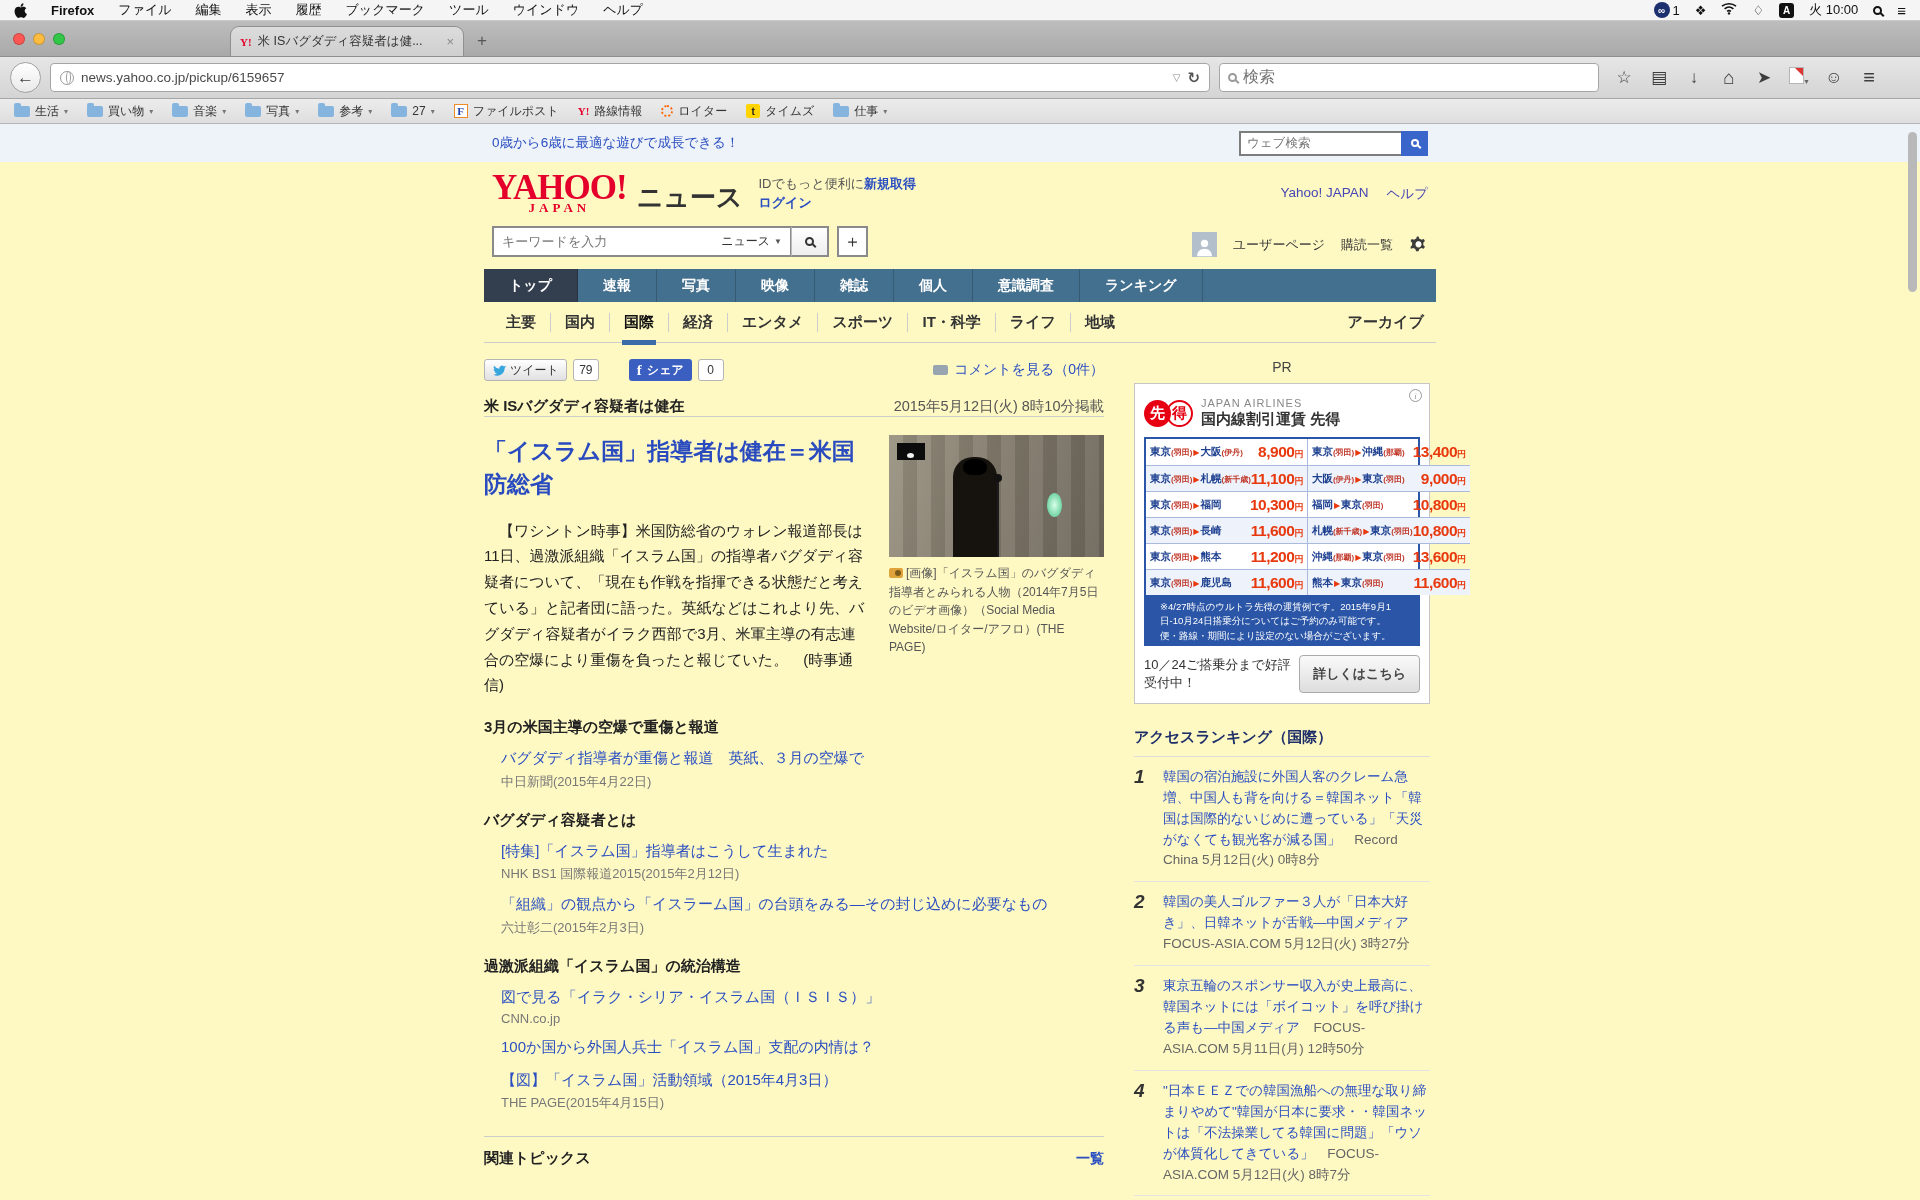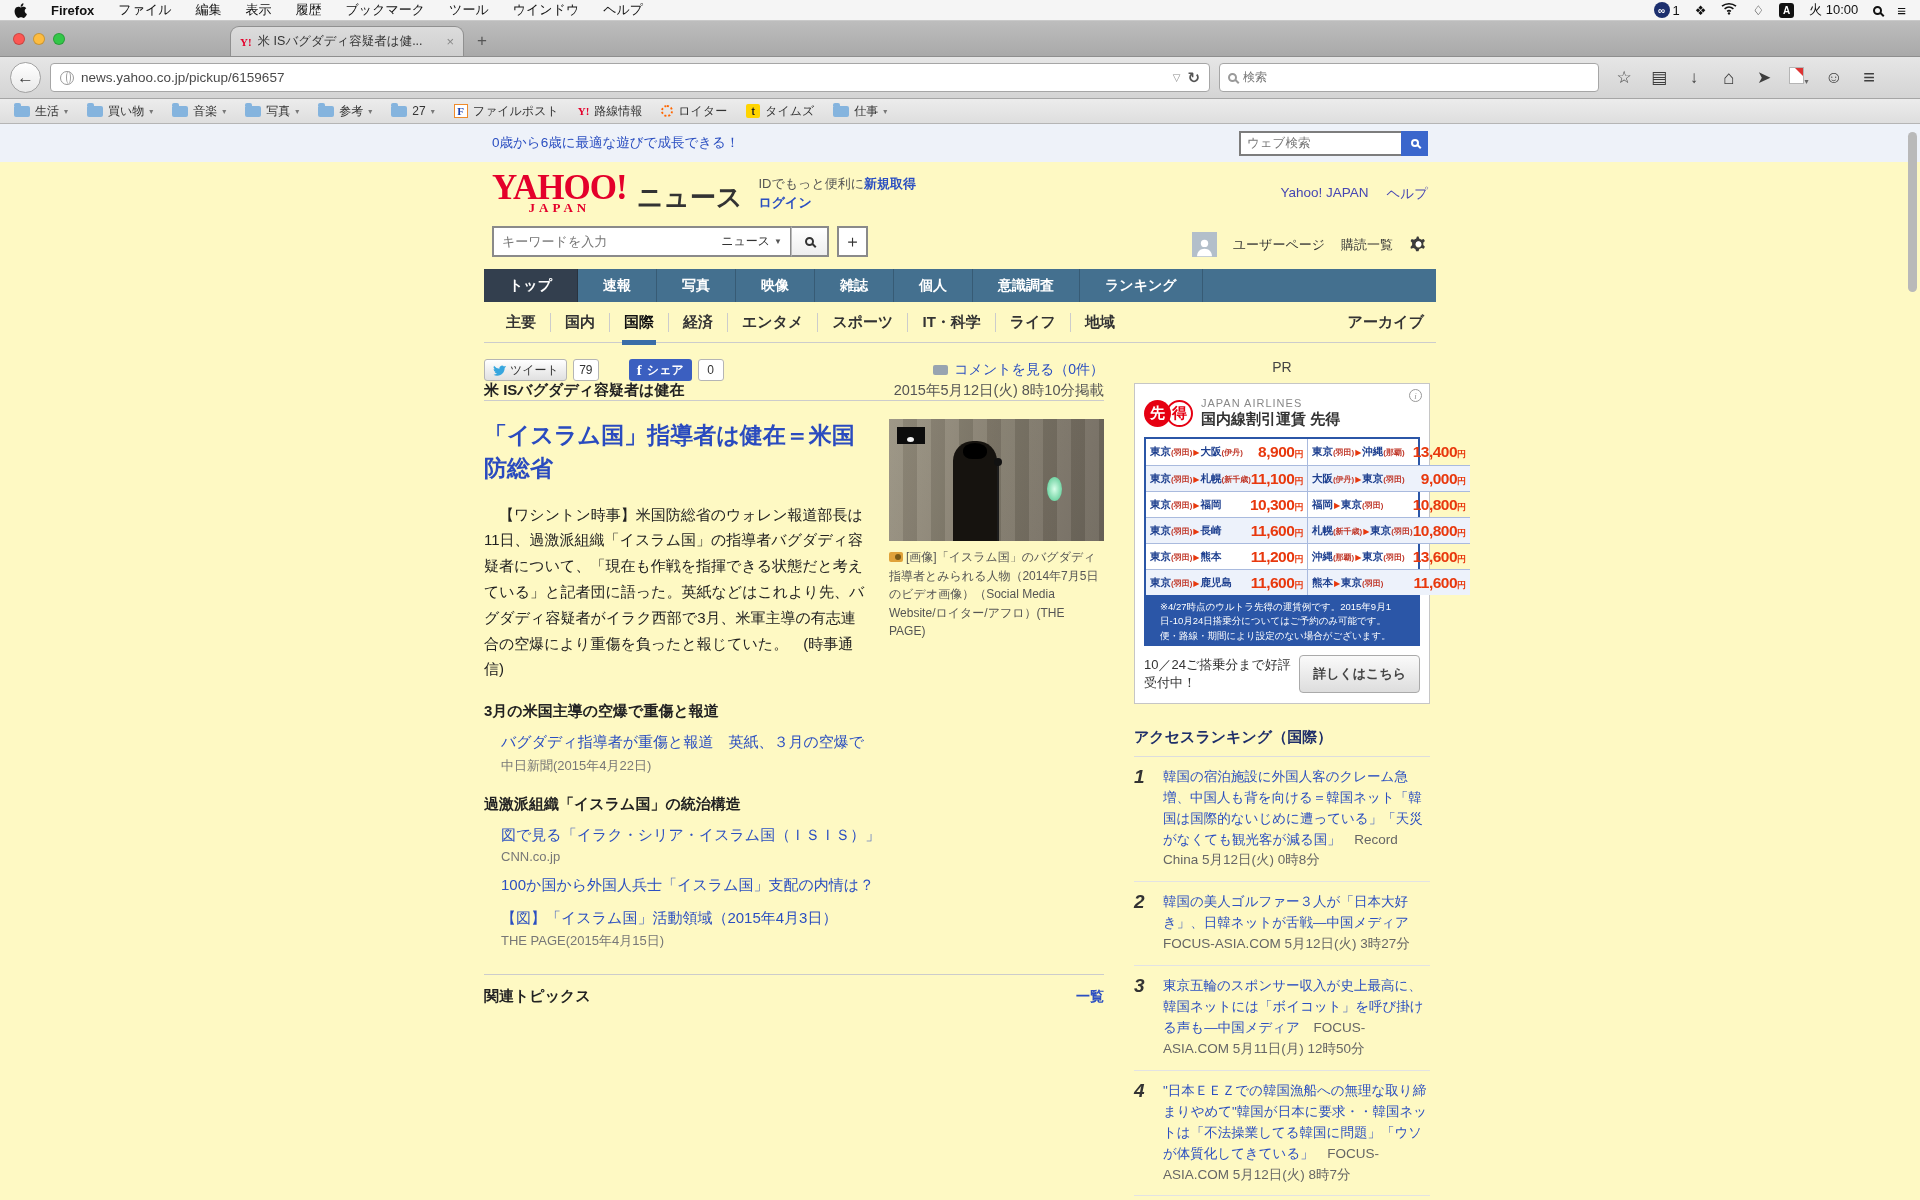--- a/index.html
+++ b/index.html
@@ -29,21 +29,21 @@
 
 .toolbar{height:42px;background:linear-gradient(#e6e6e6,#d4d4d4);border-bottom:1px solid #a6a6a6;display:flex;align-items:center;padding:0 10px;gap:9px}
 .backbtn{width:31px;height:31px;border-radius:50%;background:linear-gradient(#fff,#e9e9e9);border:1px solid #a2a2a2;display:flex;align-items:center;justify-content:center;font-size:17px;color:#3f3f3f;font-weight:bold}
 .urlbar{flex:1;height:29px;background:#fff;border:1px solid #a6a6a6;border-radius:4px;display:flex;align-items:center;padding:0 9px;font-size:13.5px;color:#4a4a4a;gap:7px;max-width:1160px}
 .urlbar .globe{width:14px;height:14px;border-radius:50%;border:1.5px solid #9a9a9a;position:relative;flex:none}
 .urlbar .globe::after{content:"";position:absolute;left:5px;top:-1px;width:3px;height:13px;border-left:1px solid #9a9a9a;border-right:1px solid #9a9a9a;border-radius:50%}
 .urlbar .utext{flex:1;white-space:nowrap;overflow:hidden}
 .urlbar .uend{color:#8b8b8b;font-size:10px}
 .urlbar .reload{color:#555;font-size:15px;font-weight:bold}
 .ffsearch{width:380px;height:29px;background:#fff;border:1px solid #a6a6a6;border-radius:4px;display:flex;align-items:center;padding:0 8px;gap:6px;color:#9a9a9a}
-.ffsearch input{border:none;outline:none;flex:1;font-size:12px;font-family:Liberation Mono, monospace;color:#000000;background:transparent}
+.ffsearch input{border:none;outline:none;flex:1;font-size:16px;font-family:Liberation Mono, monospace;color:#000000;background:transparent}
 .ticons{display:flex;align-items:center;gap:15px;color:#3e3e3e;font-size:17px;padding:0 6px}
 .ticons .ic{width:20px;text-align:center}
 .pdficon{width:15px;height:17px;background:#fff;border:1px solid #b5b5b5;position:relative;display:inline-block}
 .pdficon::after{content:"";position:absolute;right:0;top:0;border:4px solid #d33;border-left-color:transparent;border-bottom-color:transparent}
 .caret{font-size:8px;color:#666}
 
 .bmbar{height:25px;background:linear-gradient(#ececec,#dedede);border-bottom:1px solid #b5b5b5;display:flex;align-items:center;padding:0 14px;gap:19px;font-size:12px;color:#333}
 .bm{display:flex;align-items:center;gap:5px;white-space:nowrap}
 .folder{width:16px;height:11px;background:#85b4de;border-radius:1px 2px 2px 2px;position:relative;flex:none}
 .folder::before{content:"";position:absolute;top:-3px;left:0;width:7px;height:3px;background:#85b4de;border-radius:2px 2px 0 0}
@@ -98,21 +98,21 @@
 .stab+.stab{border-left:1px solid #ccc}
 .stab.active{color:#111}
 .stab.active::after{content:"";position:absolute;left:12px;right:12px;bottom:-13px;height:5px;background:#3a6da8}
 .subnav .sp{flex:1}
 .archive{font-weight:bold;color:#333;padding-right:4px}
 
 .content{display:flex;padding-top:16px;gap:30px}
 .artcol{width:620px}
 .sidecol{width:296px}
 
-.social{display:flex;align-items:center;gap:6px;}
+.social{display:flex;align-items:center;gap:6px;margin-bottom:16px}
 .twbtn{display:inline-flex;align-items:center;gap:4px;height:22px;padding:0 7px;border:1px solid #b5b5b5;border-radius:3px;background:linear-gradient(#fff,#e0e0e0);font-size:12px;color:#333}
 .cnt{height:22px;min-width:26px;padding:0 5px;border:1px solid #b5b5b5;border-radius:3px;background:#fff;font-size:12px;color:#333;display:inline-flex;align-items:center;justify-content:center;position:relative;margin-right:10px}
 .fbbtn{display:inline-flex;align-items:center;gap:5px;height:22px;padding:0 8px;border-radius:3px;background:#3b5fc0;font-size:12px;color:#fff;font-weight:bold;margin-left:14px}
 .fbf{font-family:"Liberation Serif",serif;font-size:15px;font-weight:bold}
 .social .sp{flex:1}
 .cmlink{color:#2b4fc1;font-size:14px;display:flex;align-items:center;gap:6px}
 .cbubble{width:15px;height:10px;background:#98a4b0;border-radius:2px;position:relative;display:inline-block}
 .cbubble::after{content:"";position:absolute;left:3px;bottom:-4px;border:4px solid transparent;border-top-color:#98a4b0;border-left-width:2px;border-right-width:2px}
 
 .kickrow{display:flex;align-items:baseline;border-bottom:1px solid #ccc;}
@@ -450,20 +450,27 @@
             <p class="caption"><span class="camicon"></span><span>[画像]「イスラム国」のバグダディ指導者とみられる人物（2014年7月5日のビデオ画像）（Social Media Website/ロイター/アフロ）(THE PAGE)</span></p>
           </div>
         </div>
 
         <div class="sec">
           <h3 class="sechead">3月の米国主導の空爆で重傷と報道</h3>
           <a class="seclink">バグダディ指導者が重傷と報道　英紙、３月の空爆で</a>
           <span class="secsrc">中日新聞(2015年4月22日)</span>
         </div>
 
+        <div class="sec">
+          <h3 class="sechead">バグダディ容疑者とは</h3>
+          <a class="seclink">[特集]「イスラム国」指導者はこうして生まれた</a>
+          <span class="secsrc">NHK BS1 国際報道2015(2015年2月12日)</span>
+          <a class="seclink">「組織」の観点から「イスラーム国」の台頭をみる―その封じ込めに必要なもの</a>
+          <span class="secsrc">六辻彰二(2015年2月3日)</span>
+        </div>
 
         <div class="sec">
           <h3 class="sechead">過激派組織「イスラム国」の統治構造</h3>
           <a class="seclink">図で見る「イラク・シリア・イスラム国（ＩＳＩＳ）」</a>
           <span class="secsrc">CNN.co.jp</span>
           <a class="seclink">100か国から外国人兵士「イスラム国」支配の内情は？</a>
           <a class="seclink">【図】「イスラム国」活動領域（2015年4月3日）</a>
           <span class="secsrc">THE PAGE(2015年4月15日)</span>
         </div>
 

